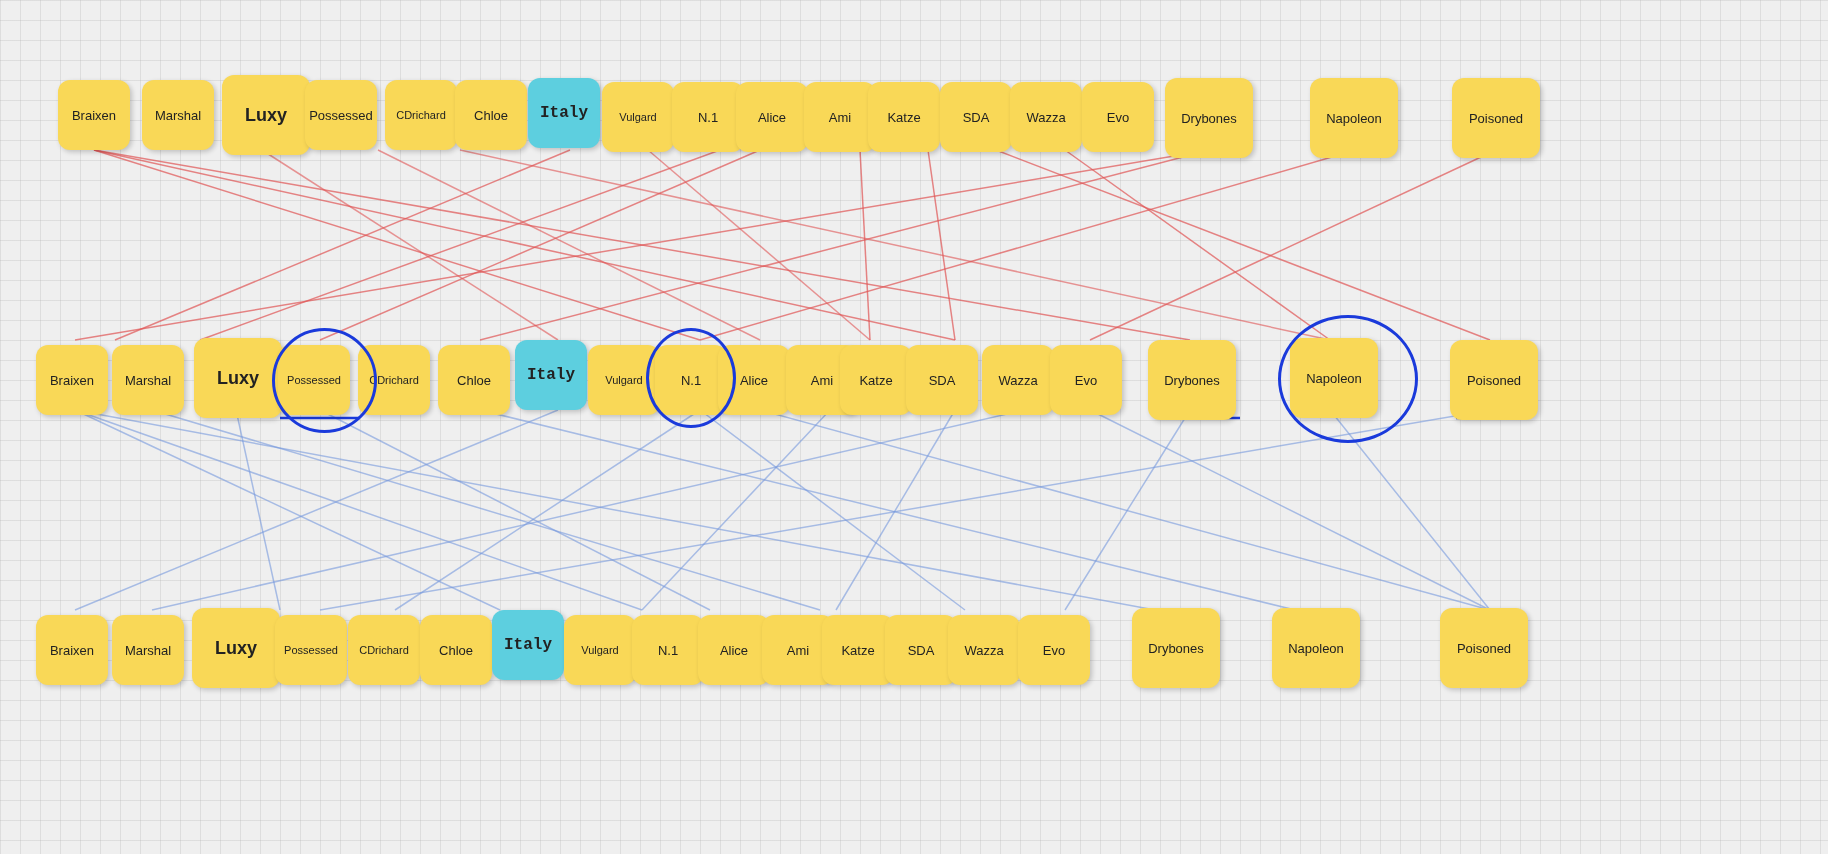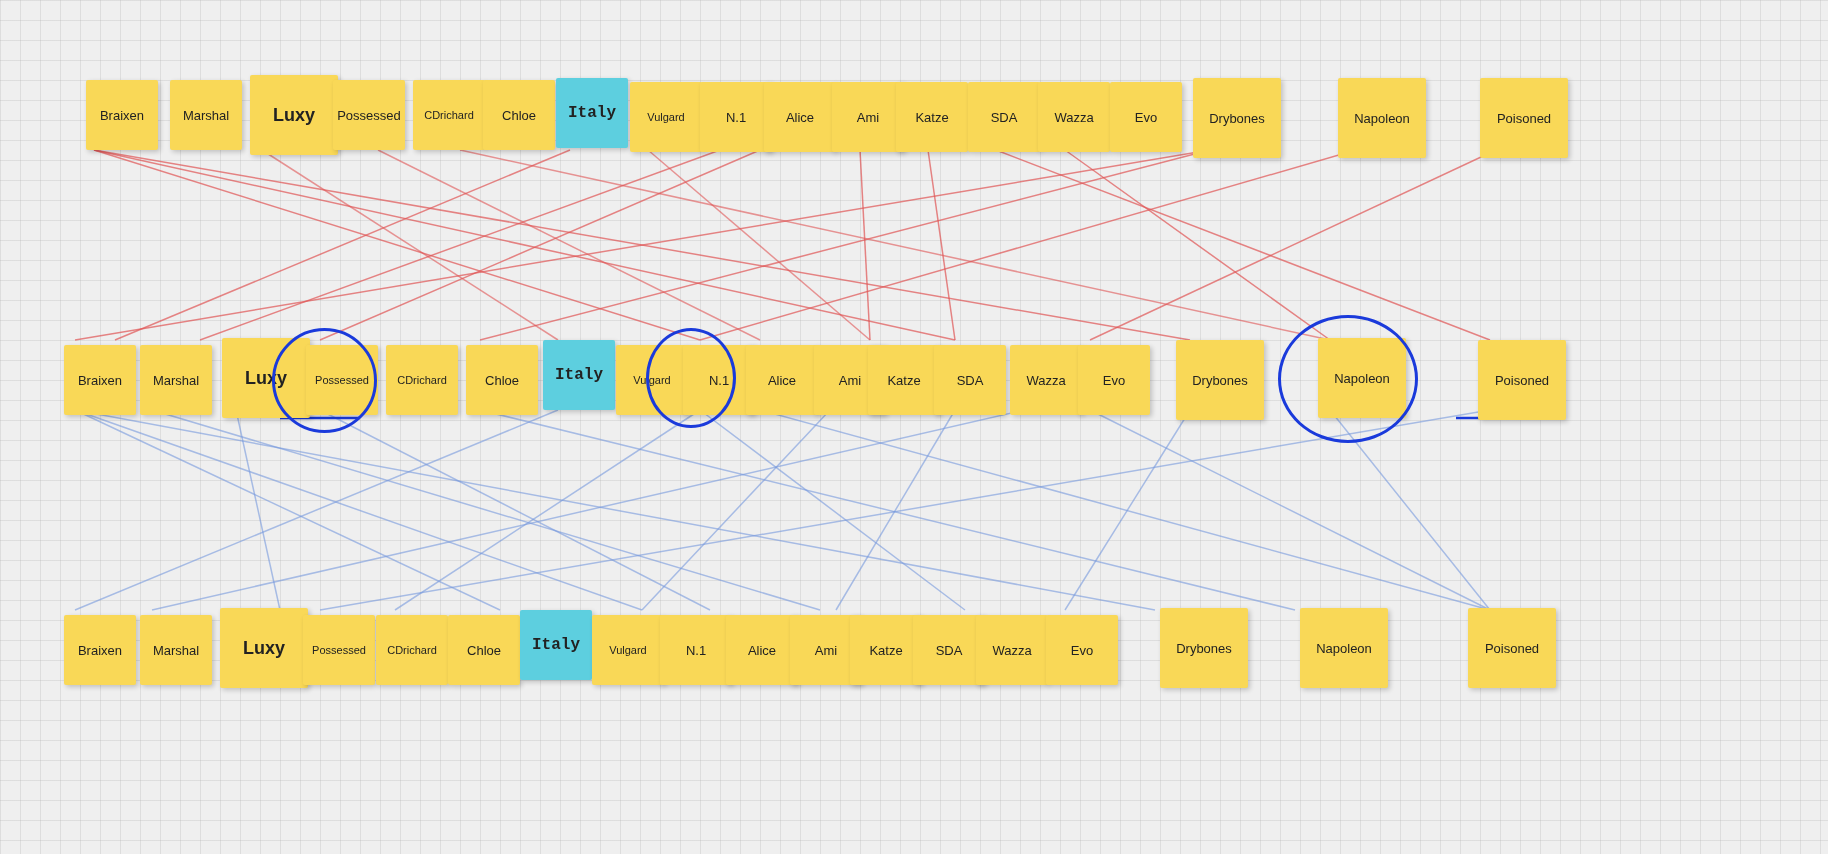--- a/index.html
+++ b/index.html
@@ -23,23 +23,22 @@
     }
     .sticky {
       position: absolute;
       display: flex;
       align-items: center;
       justify-content: center;
       text-align: center;
       font-size: 13px;
       font-weight: 500;
       color: #222;
-      border-radius: 2px;
+      border-radius: 12px;
       box-shadow: 2px 2px 5px rgba(0,0,0,0.2);
-      margin-left: 28px;
     }
     .sticky-yellow {
       background: #f9d857;
     }
     .sticky-blue {
       background: #5dcfdf;
       font-family: Liberation Mono, monospace;
     }
     .sticky-sm {
       width: 72px;

